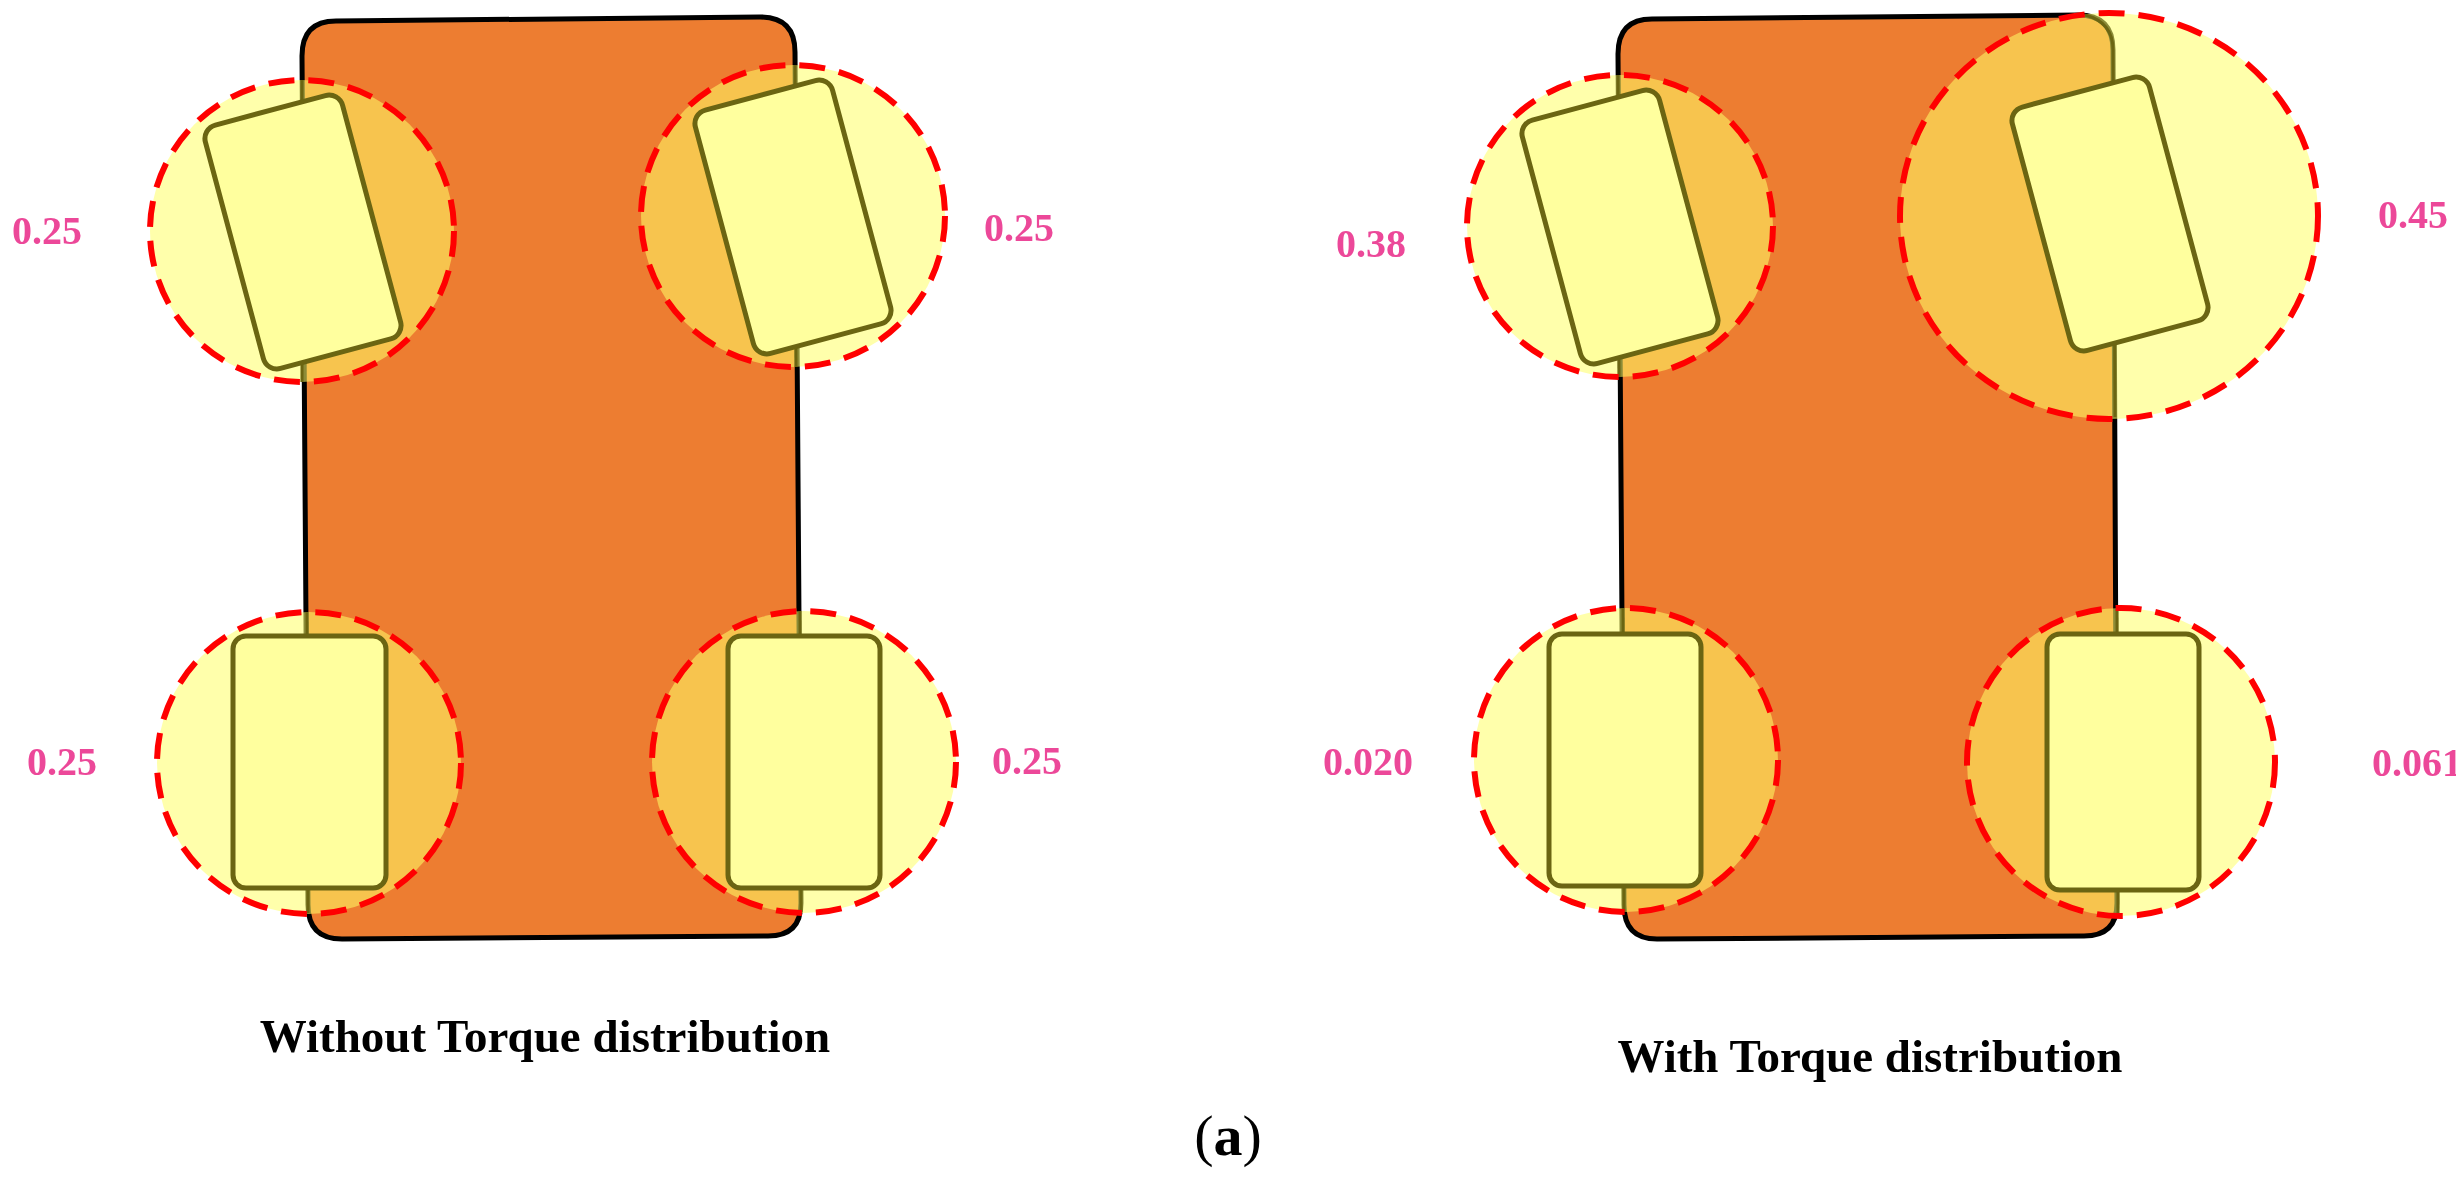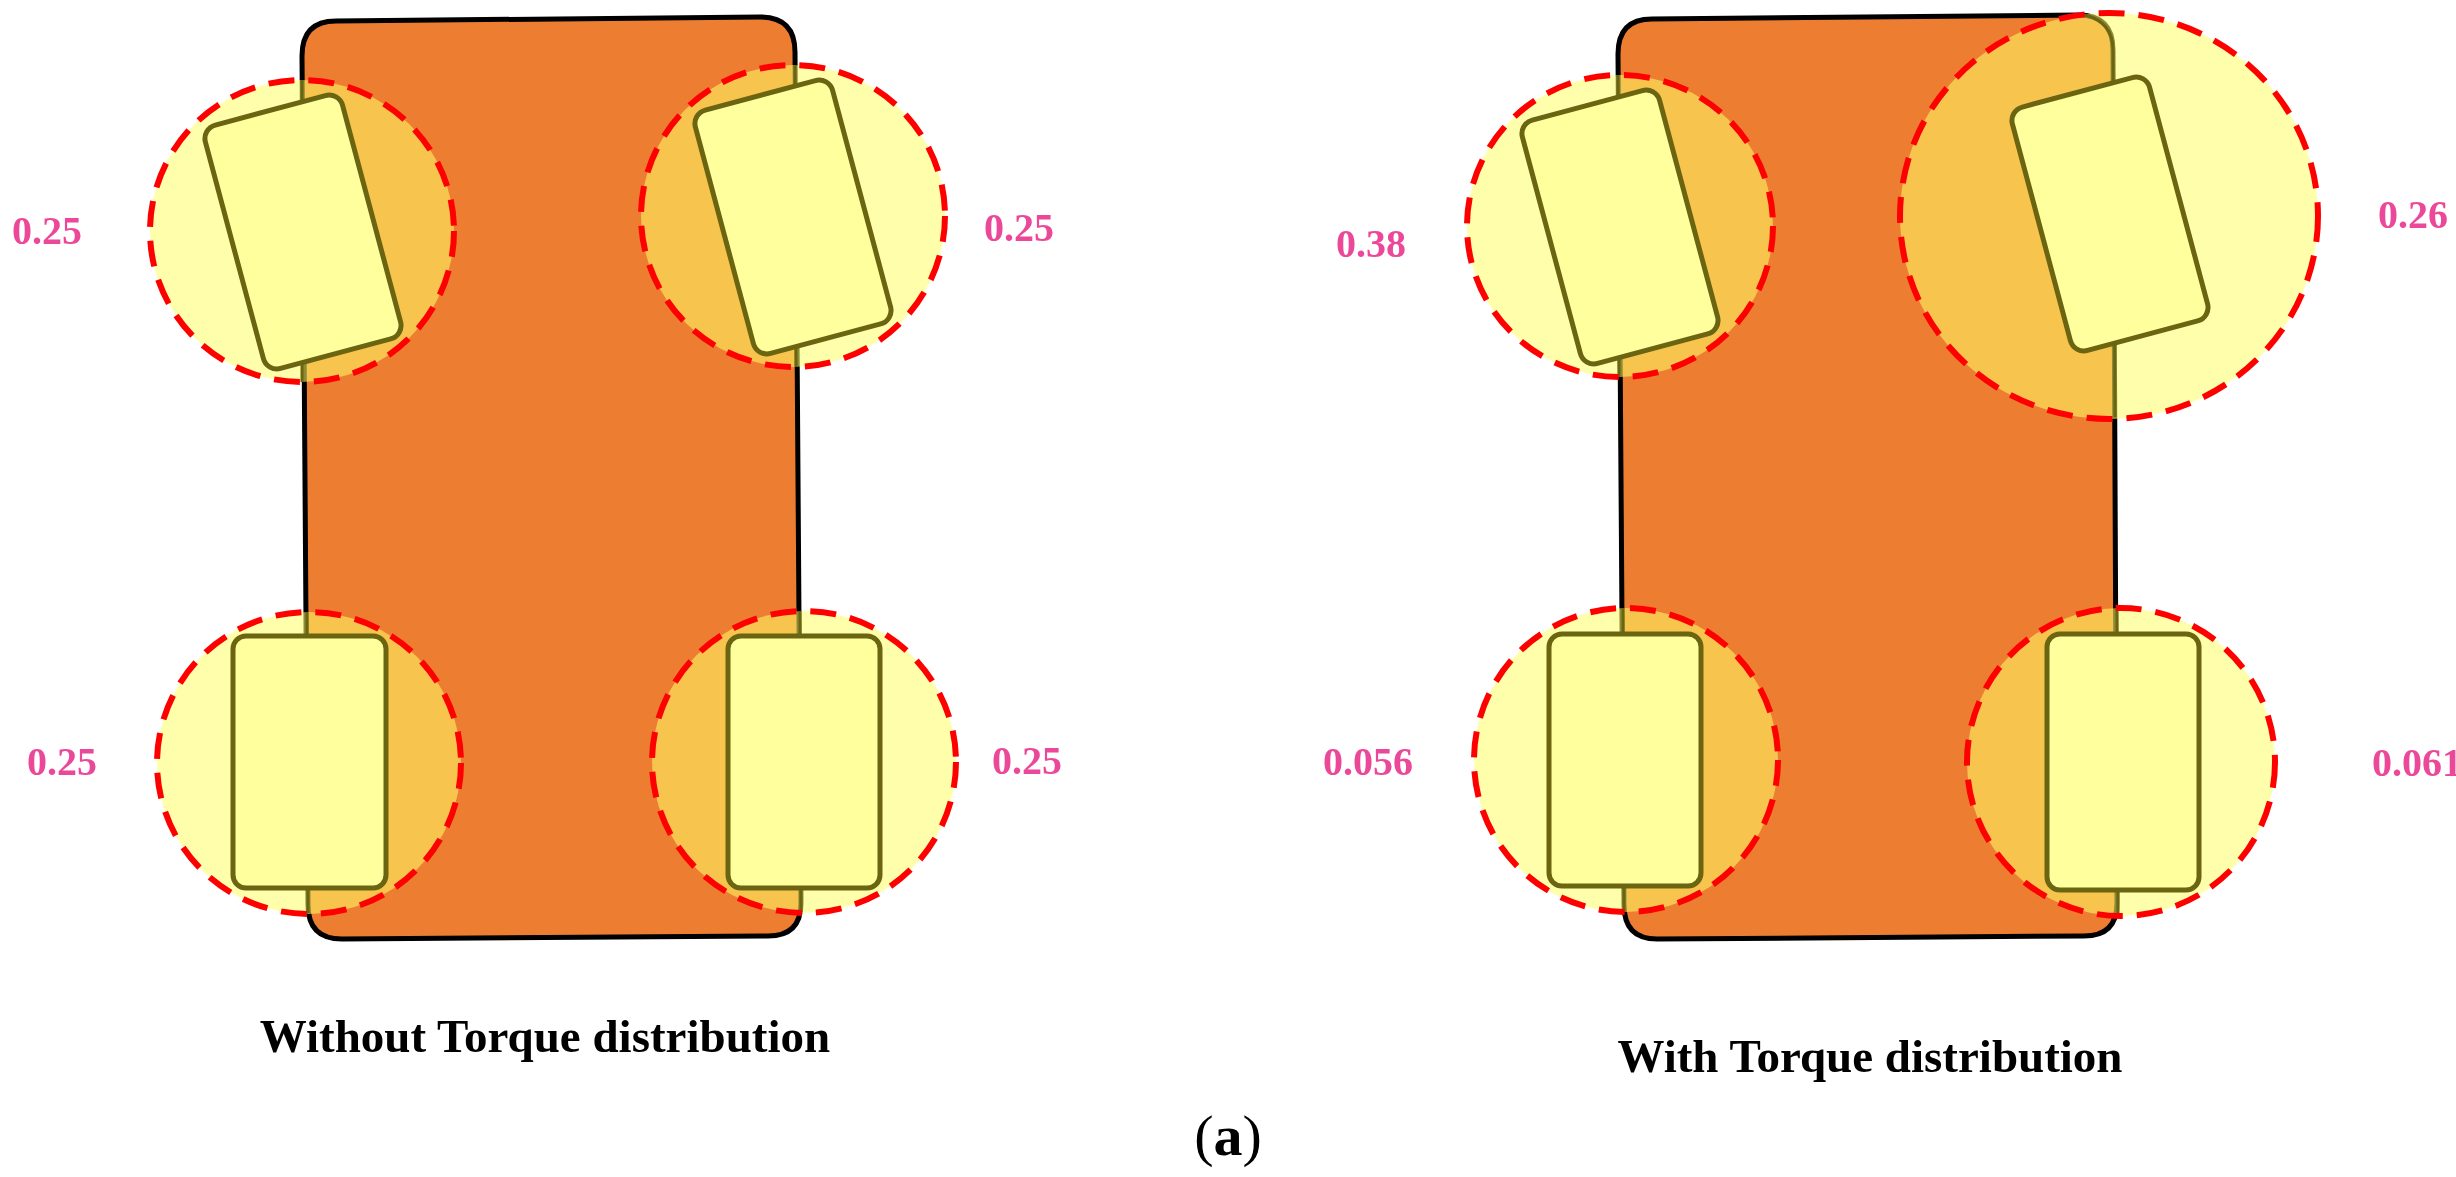--- a/index.html
+++ b/index.html
@@ -84,20 +84,20 @@
     </g>
   </g>
 </svg>
 
 <div class="lbl" style="left:47px; top:231px;">0.25</div>
 <div class="lbl" style="left:1019px; top:228px;">0.25</div>
 <div class="lbl" style="left:62px; top:762px;">0.25</div>
 <div class="lbl" style="left:1027px; top:761px;">0.25</div>
 
 <div class="lbl" style="left:1371px; top:244px;">0.38</div>
-<div class="lbl" style="left:2413px; top:215px;">0.26</div>
-<div class="lbl" style="left:1368px; top:762px;">0.056</div>
+<div class="lbl" style="left:2413px; top:215px;">0.45</div>
+<div class="lbl" style="left:1368px; top:762px;">0.020</div>
 <div class="lbl" style="left:2417px; top:763px;">0.061</div>
 
 <div class="title" style="left:545px; top:1036px;text-align:right;">Without Torque distribution</div>
 <div class="title" style="left:1870px; top:1056px;">With Torque distribution</div>
 
 <div class="panel-tag" style="left:1228px; top:1136px;"><span>(</span><b>a</b><span>)</span></div>
 
 </body></html>

